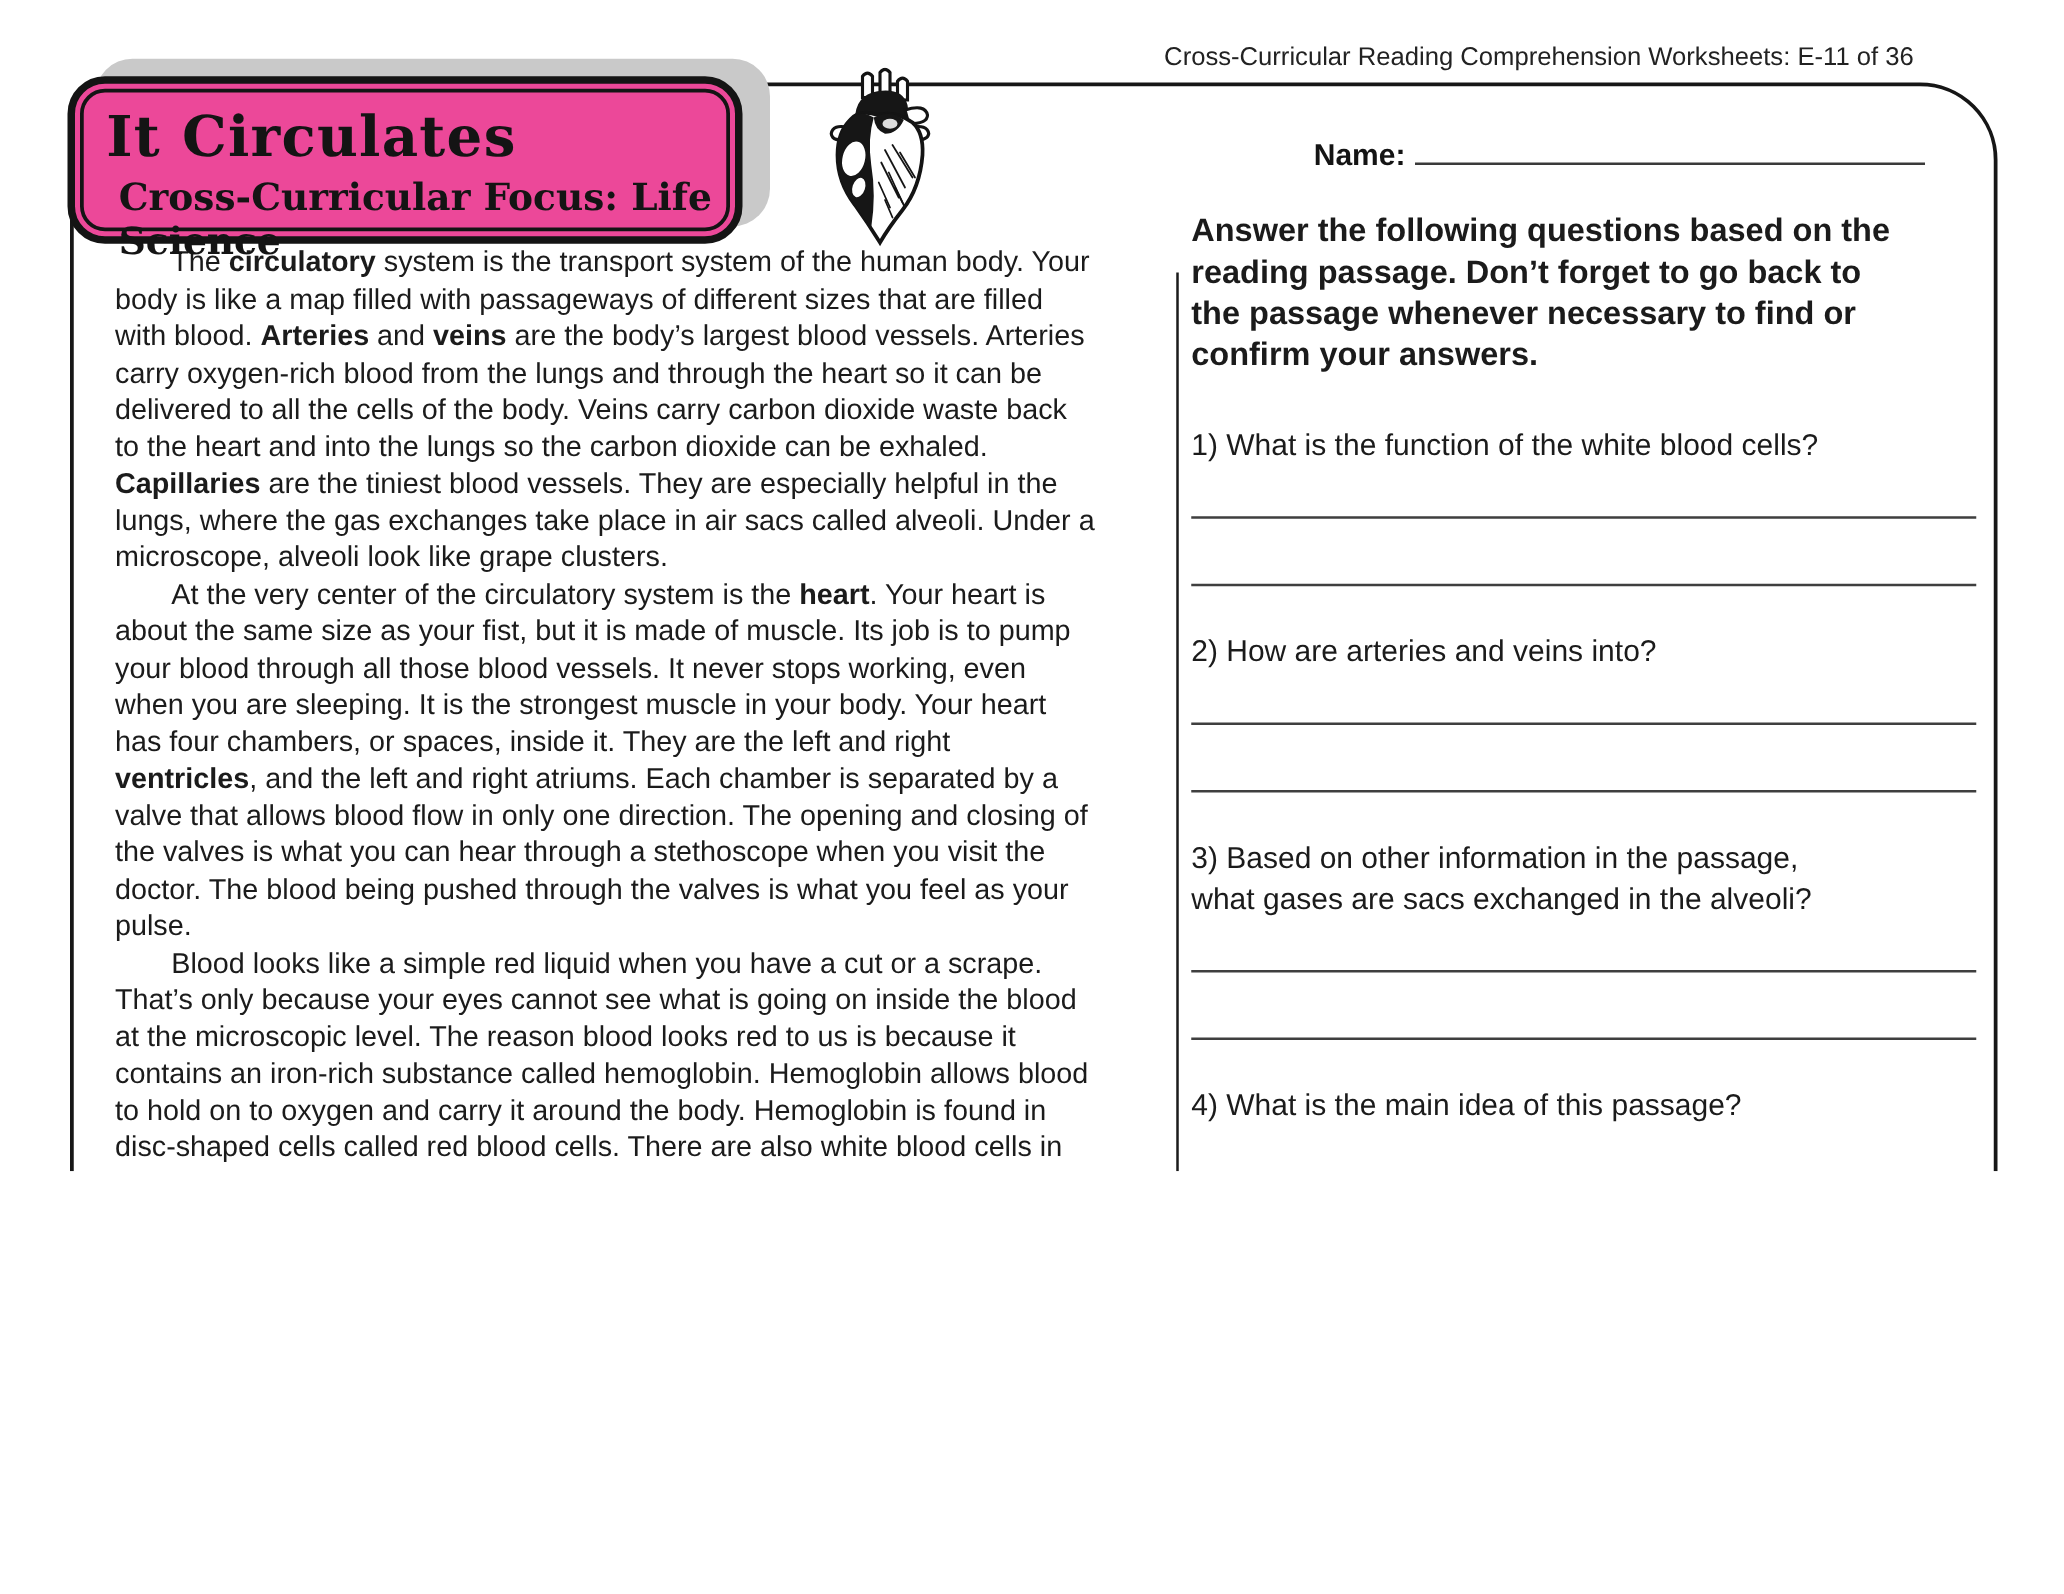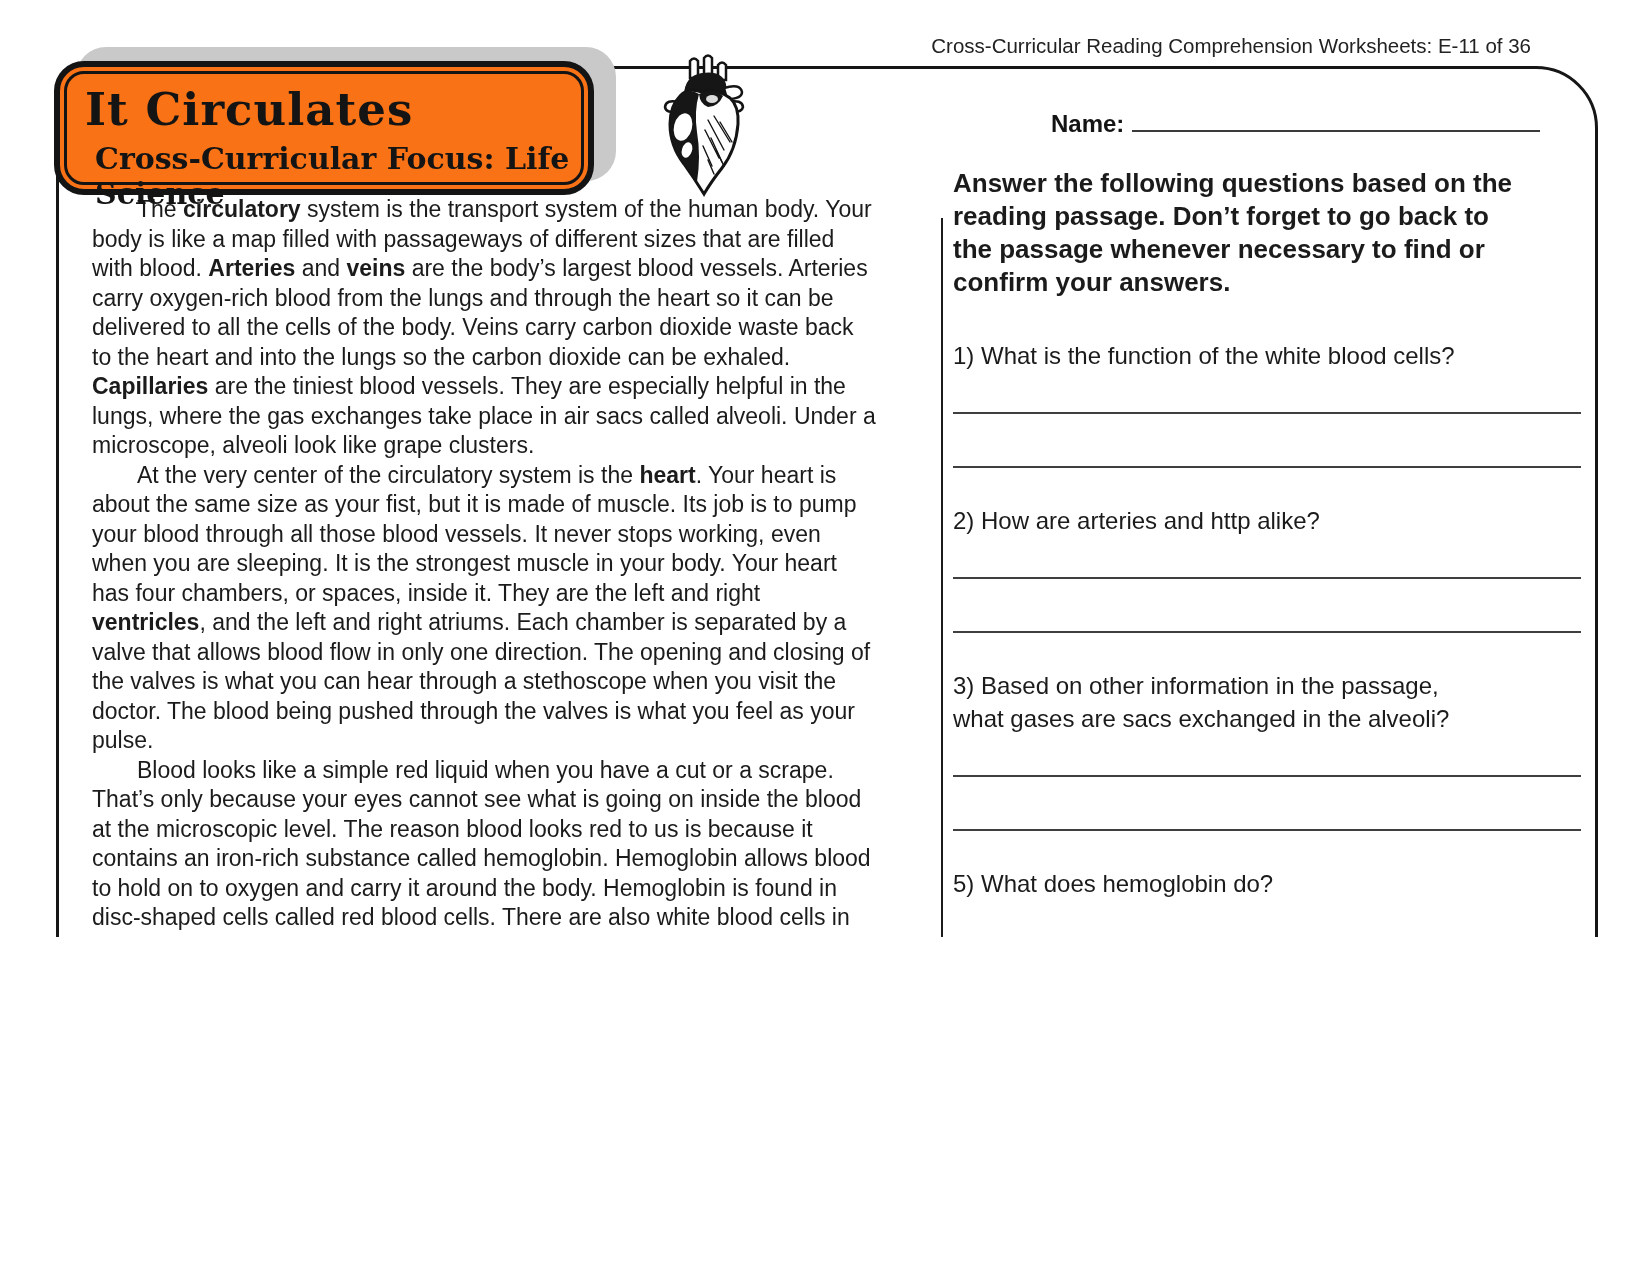--- a/index.html
+++ b/index.html
@@ -17,21 +17,21 @@
   }
   .main-box{
     position:absolute;left:56px;top:66px;
     width:1536px;height:1114px;
     border:3px solid #161616;border-radius:62px;
     background:#fff;
   }
   .title-box{
     position:absolute;left:54px;top:61px;
     width:540px;height:134px;box-sizing:border-box;
-    background:#f97316;border:6px solid #141414;border-radius:30px;
+    background:#ec4899;border:6px solid #141414;border-radius:30px;
     box-shadow:22px -14px 0 #c9c9c9;
     z-index:3;
   }
   .title-inner{
     position:absolute;left:4px;top:4px;right:4px;bottom:4px;
     border:3px solid #141414;border-radius:20px;
     padding-left:18px;box-sizing:border-box;
   }
   .title-text{
     margin-top:9px;
@@ -145,27 +145,32 @@
 reading passage. Don’t forget to go back to
 the passage whenever necessary to find or
 confirm your answers.</div>
     <div id="questions">
         <div class="q-block first-q">
           <div class="q-text"><span>1)</span> <span>What is the function of the white blood cells?</span></div>
           <div class="ans first"></div>
           <div class="ans"></div>
         </div>
         <div class="q-block">
-          <div class="q-text"><span>2)</span> <span>How are arteries and http alike?</span></div>
+          <div class="q-text"><span>2)</span> <span>How are arteries and veins into?</span></div>
           <div class="ans first"></div>
           <div class="ans"></div>
         </div>
         <div class="q-block">
           <div class="q-text"><span>3)</span> <span>Based on other information in the passage,
 what gases are sacs exchanged in the alveoli?</span></div>
+          <div class="ans first"></div>
+          <div class="ans"></div>
+        </div>
+        <div class="q-block">
+          <div class="q-text"><span>4)</span> <span>What is the main idea of this passage?</span></div>
           <div class="ans first"></div>
           <div class="ans"></div>
         </div>
         <div class="q-block">
           <div class="q-text"><span>5)</span> <span>What does hemoglobin do?</span></div>
           <div class="ans first"></div>
           <div class="ans"></div>
         </div>
       </div>
   </div>

